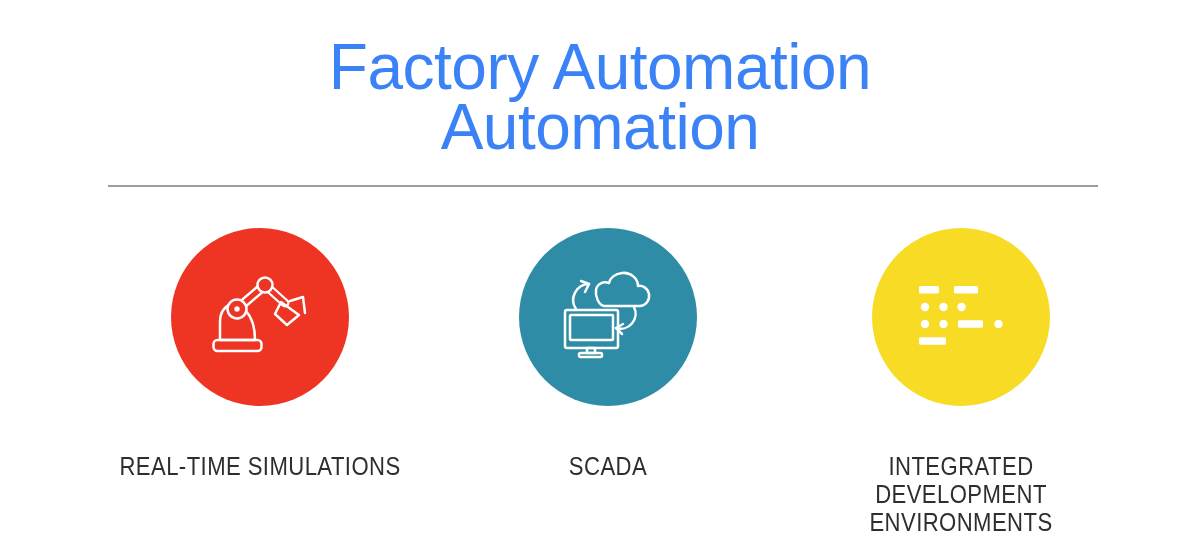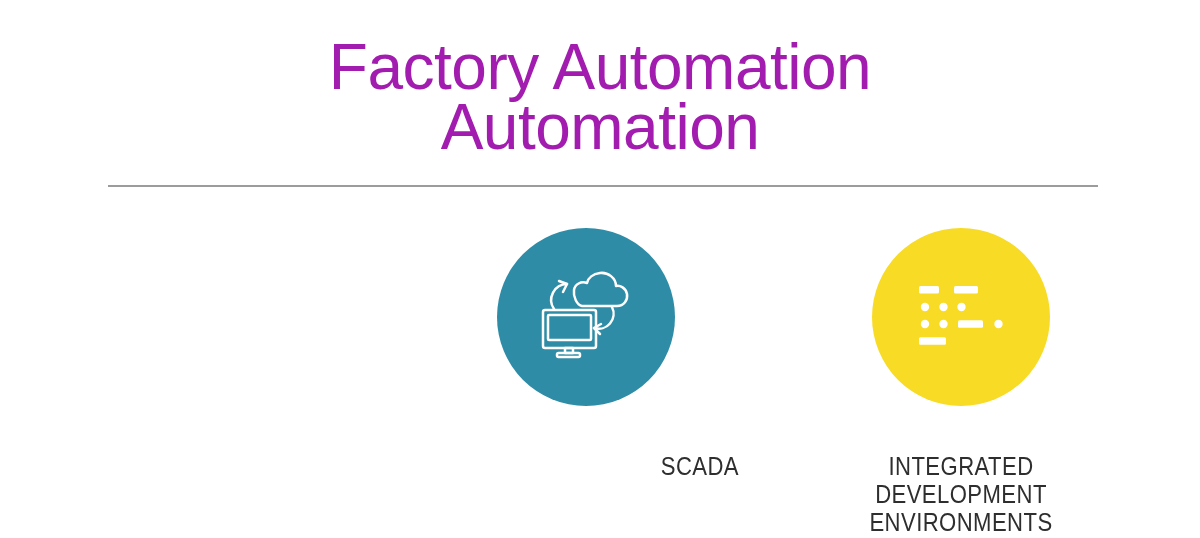--- a/index.html
+++ b/index.html
@@ -15,37 +15,37 @@
     background: #ffffff;
   }
   .title {
     position: absolute;
     top: 37px; left: 0; width: 1200px;
     text-align: center;
     font-size: 64px;
     line-height: 60px;
     font-weight: 400;
     letter-spacing: -0.5px;
-    color: #a21caf;
+    color: #3b82f6;
   }
   .divider {
     position: absolute;
     top: 185px; left: 108px;
     width: 990px; height: 2px;
     border: none;
     background: #9c9c9c;
   }
   .feature {
     position: absolute;
     top: 228px;
     width: 360px;
     text-align: center;
   }
   .feature.f1 { left: 80px; }
-  .feature.f2 { left: 406px; text-align: right; }
+  .feature.f2 { left: 428px; }
   .feature.f3 { left: 781px; }
   .circle {
     position: relative;
     width: 178px; height: 178px;
     margin: 0 auto;
     border-radius: 50%;
   }
   .circle svg { position: absolute; }
   .feature-label {
     margin-top: 46px;
@@ -68,20 +68,45 @@
 
 <div class="slide">
 
   <h1 class="title">
     <span>Factory Automation</span><br>
     <span>Automation</span>
   </h1>
 
   <div class="divider" style="background: rgb(156, 156, 156);"></div>
 
+  <div class="feature f1">
+    <div class="circle" style="background: rgb(238, 52, 35);">
+      <svg width="110" height="110" viewBox="0 0 110 110" style="left:34px; top:34px;">
+
+        <path class="ico-stroke" d="M15,78 V60 Q15,45 29,41 L41,49 Q50,59 50,78 Z"></path>
+
+        <rect class="ico-stroke" x="8.5" y="78" width="48" height="11" rx="4"></rect>
+
+        <line class="arm-outer" x1="32" y1="47" x2="60" y2="23"></line>
+        <line class="arm-inner" x1="32" y1="47" x2="60" y2="23" style="stroke: rgb(238, 52, 35);"></line>
+
+        <line class="arm-outer" style="stroke-width:9" x1="60" y1="23" x2="80" y2="41"></line>
+        <line class="arm-inner" style="stroke-width: 4.5; stroke: rgb(238, 52, 35);" x1="60" y1="23" x2="80" y2="41"></line>
+
+        <path class="ico-stroke" d="M85,39 L98,35 L100,51"></path>
+
+        <path class="ico-stroke" d="M76,40 L94,53 L82,63 L70,52 Z"></path>
+
+        <circle class="joint" cx="32" cy="47" r="9.5" style="fill: rgb(238, 52, 35);"></circle>
+        <circle class="ico-fill" cx="32" cy="47" r="2.7"></circle>
+        <circle class="joint" cx="60" cy="23" r="7.5" style="fill: rgb(238, 52, 35);"></circle>
+      </svg>
+    </div>
+    <div class="feature-label">REAL-TIME SIMULATIONS</div>
+  </div>
 
   <div class="feature f2">
     <div class="circle" style="background: rgb(46, 140, 166);">
       <svg width="110" height="100" viewBox="0 0 110 100" style="left:34px; top:38px;">
 
         <path class="ico-stroke" d="M51,40 H86 C93,40 97,34 96,28 C95,22 89,19 85,20 C85,12 77,6 69,7 C62,8 57,12 56,17 C50,15 44,18 43,24 C42,31 46,39 51,40 Z"></path>
 
         <rect class="ico-stroke" x="12" y="44" width="53" height="38" rx="2"></rect>
 
         <rect class="ico-stroke" x="17" y="49" width="43" height="25" rx="1"></rect>

